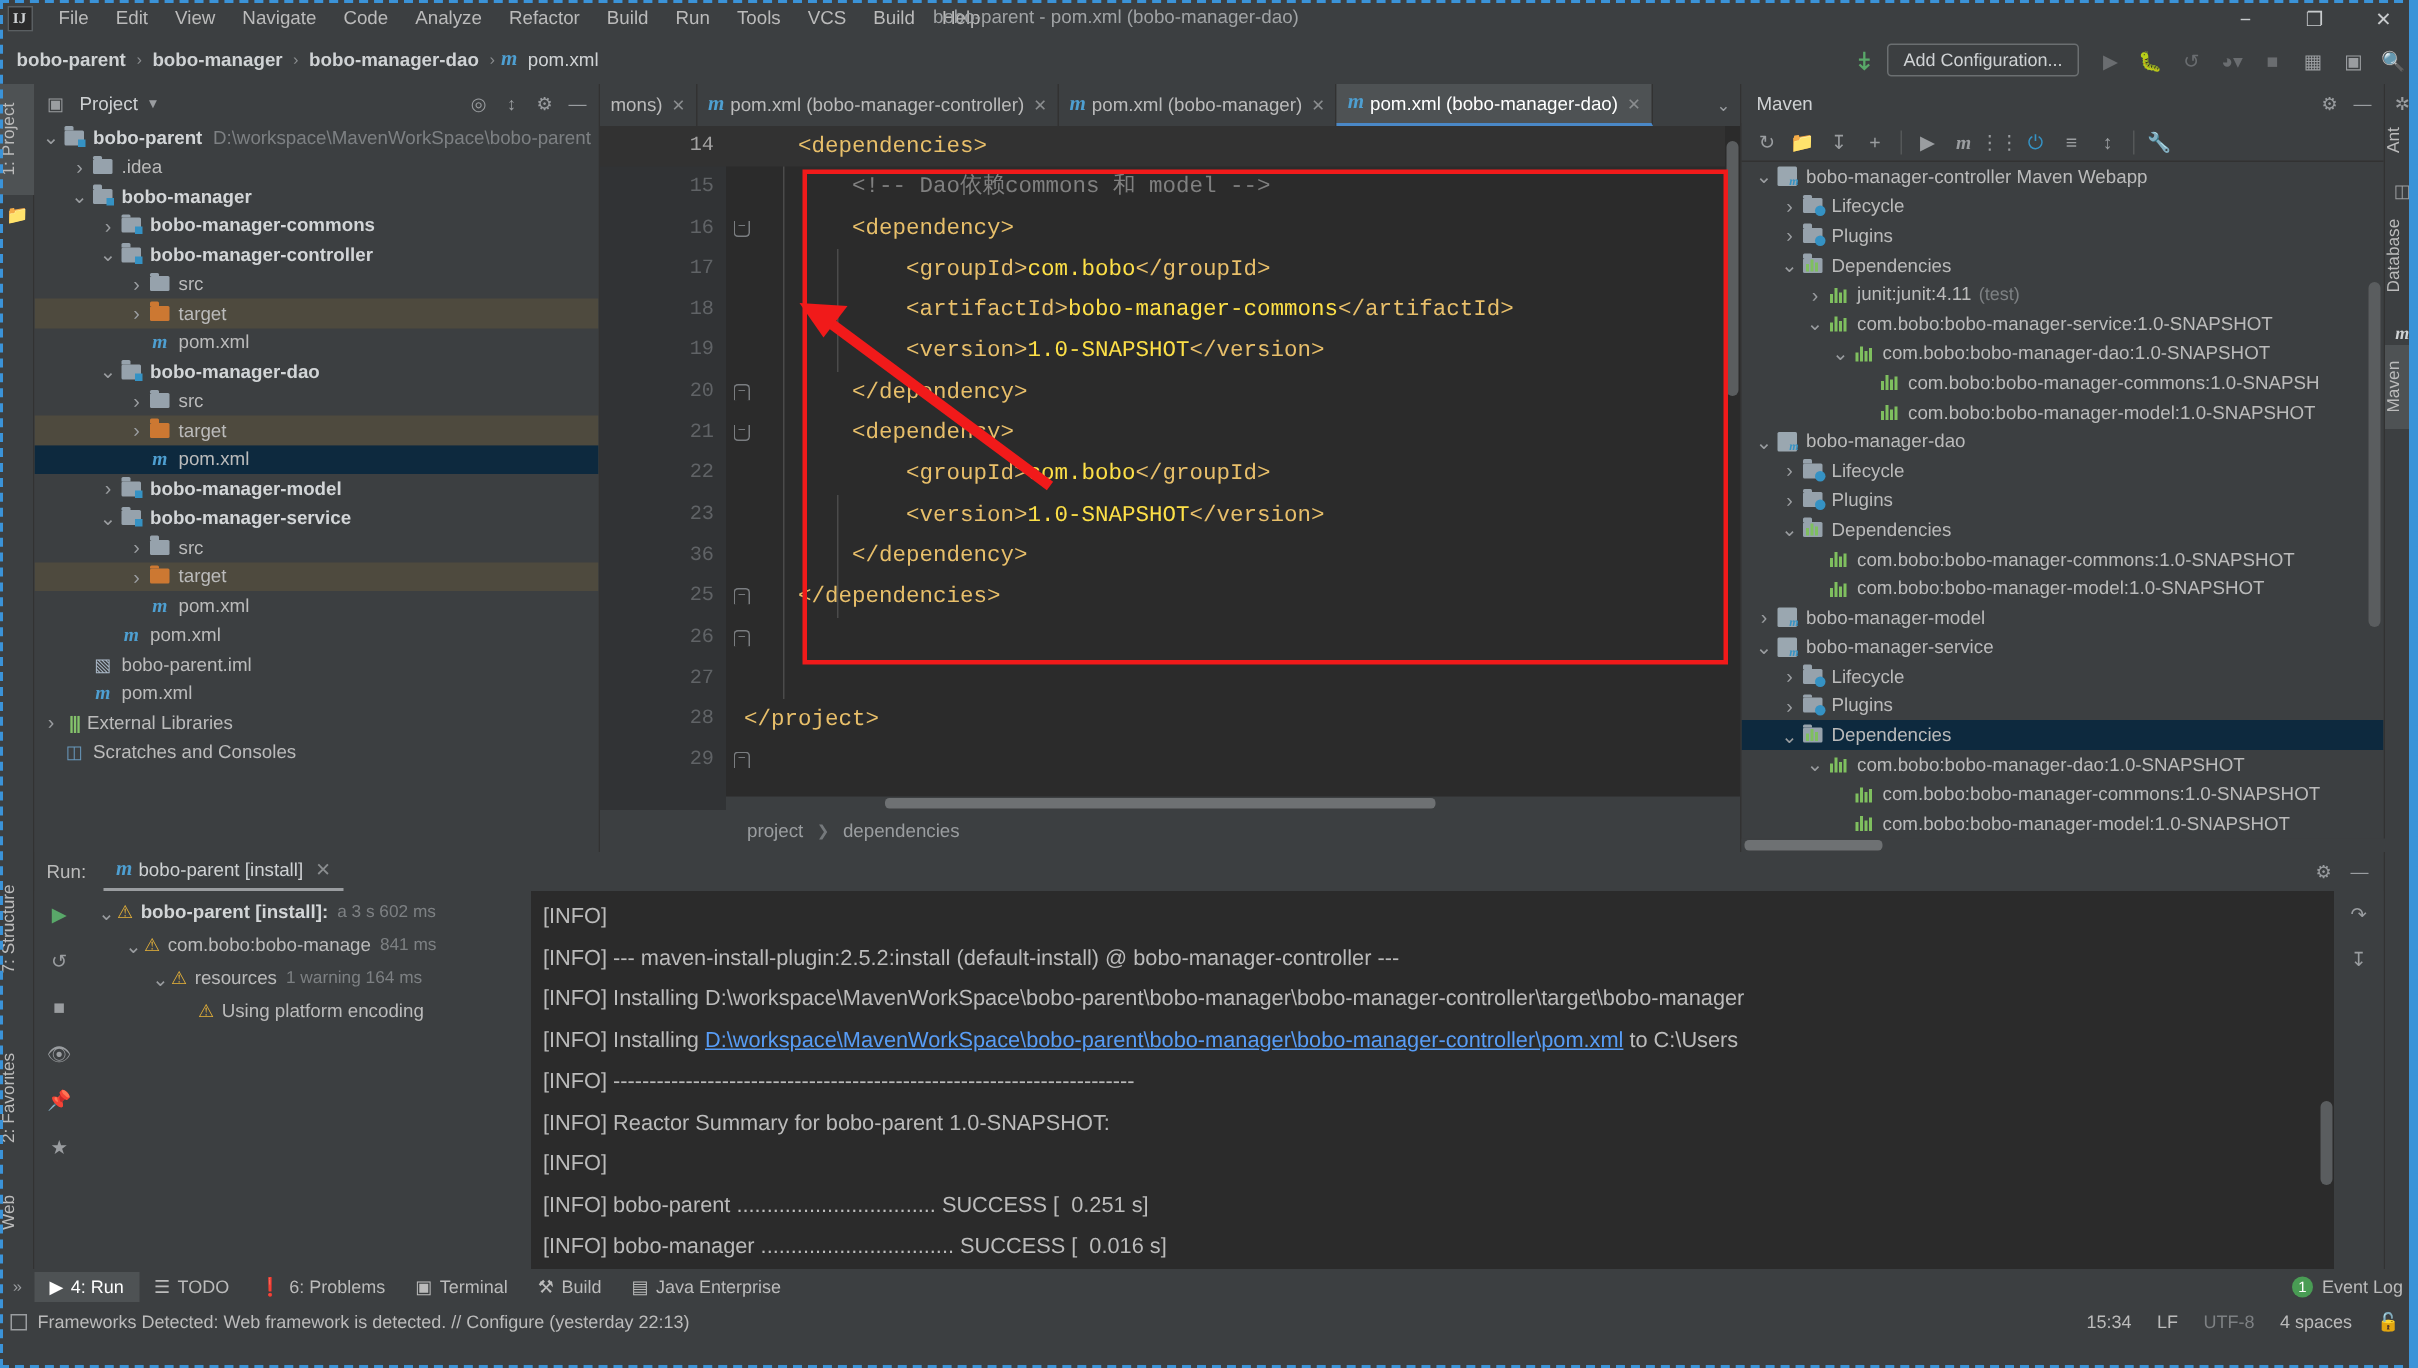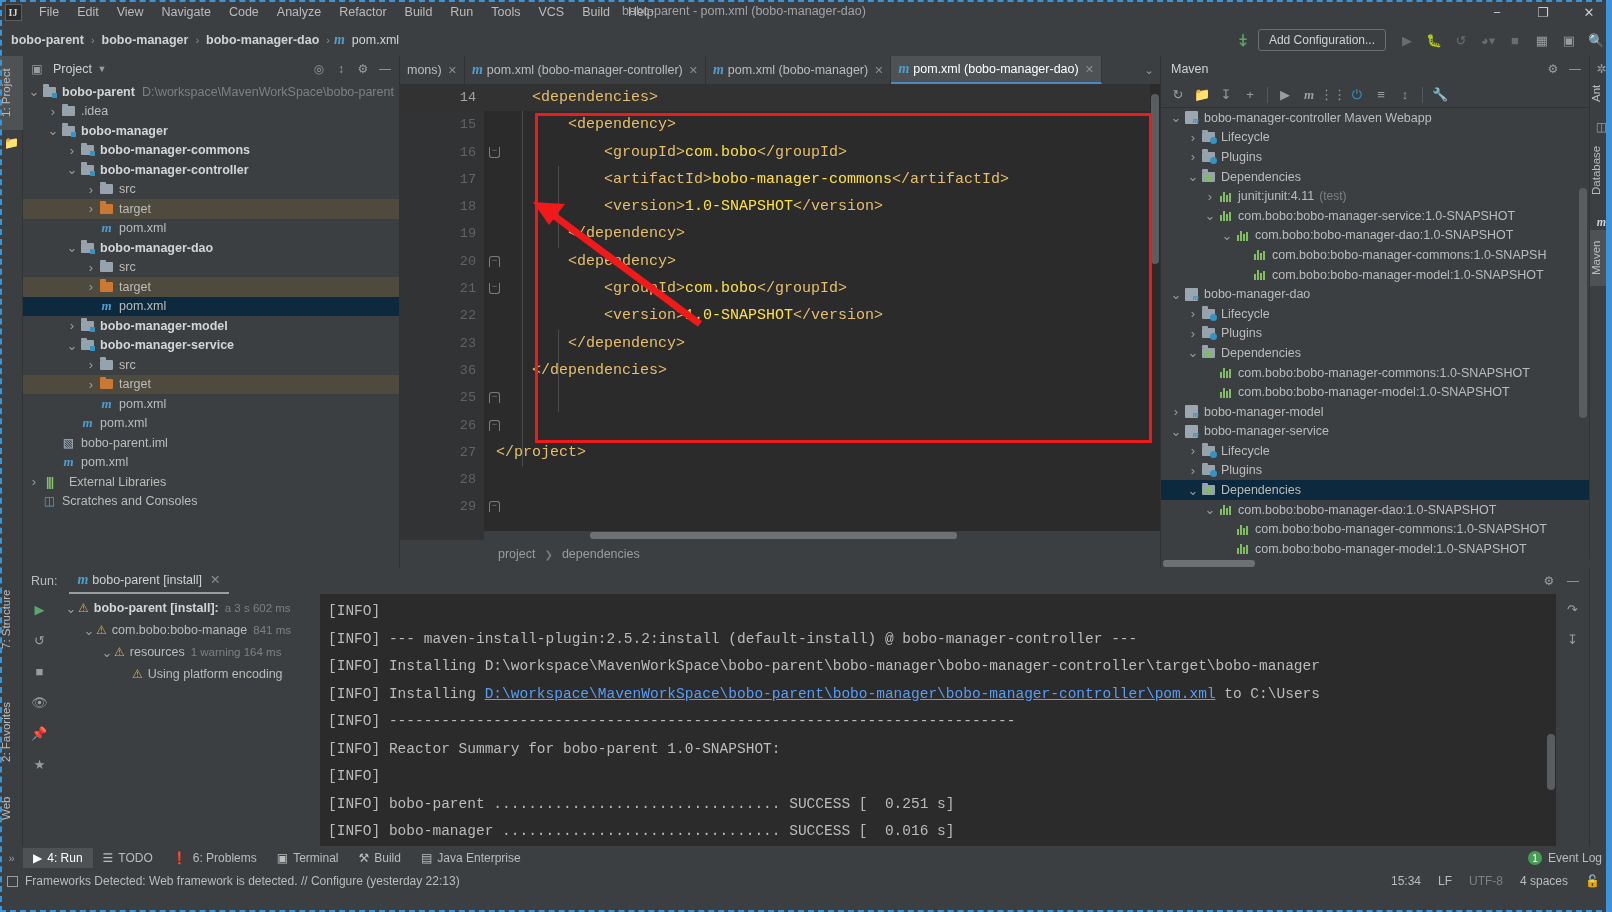--- a/index.html
+++ b/index.html
@@ -271,22 +271,22 @@
     padding-top: 4px; gap: 9px;
   }
   .rs-ico { width: 24px; height: 22px; display: flex; align-items: center; justify-content: center;
     color: #9a9da0; font-size: 13px; }
   .run-tree { width: 264px; background: #3c3f41; padding-top: 3px; }
   .rtrow { height: 22px; display: flex; align-items: center; white-space: nowrap; font-size: 12.5px; }
   .warn { color: #e8b339; font-size: 12px; }
   .rbold { font-weight: bold; color: #d2d5d7; }
   .rdim { color: #7d8083; margin-left: 6px; font-size: 11.5px; }
   .console {
-    flex: 1; background: #2b2b2b; font-family: Liberation Mono, monospace; font-size: 14.5px;
-    color: #bbbbbb; padding: 4px 0 0 8px; overflow: hidden; position: relative;
+    flex: 1; background: #2b2b2b; font-family: Liberation Sans, sans-serif; font-size: 14.5px;
+    color: #bbbbbb; padding: 4px 0 0 8px; overflow: hidden; position: relative; margin-left: 34px;
   }
   .coline { height: 27.5px; line-height: 27.5px; white-space: pre; }
   .colink { color: #589df6; text-decoration: underline; }
   .run-right-strip {
     width: 33px; background: #3c3f41; display: flex; flex-direction: column; align-items: center;
     padding-top: 4px; gap: 8px;
   }
   .console-vscroll {
     position: absolute; right: 1px; top: 140px; width: 8px; height: 56px; background: #5a5d5f;
     border-radius: 4px;
@@ -566,21 +566,21 @@
           <span class="ficon">
             <span class="xmlicon">m</span>
           </span>
           <span class="tlabel" style="margin-left: 4px;">pom.xml</span>
         </div>
         <div class="trow" style="padding-left: 4px;">
           <span class="arrow" style="font-size: 13px;">›</span>
           <span class="ficon">
             <span class="libicon">|||</span>
           </span>
-          <span class="tlabel" style="margin-left: 11px;">External Libraries</span>
+          <span class="tlabel" style="margin-left: 0;">External Libraries</span>
         </div>
         <div class="trow" style="padding-left: 4px;">
           <span class="arrow empty">&nbsp;</span>
           <span class="ficon">
             <span style="color:#6897bb;font-size:12px;">◫</span>
           </span>
           <span class="tlabel" style="margin-left: 4px;">Scratches and Consoles</span>
         </div>
       </div>
   </div>
@@ -622,20 +622,21 @@
           <div class="gline">23</div>
           <div class="gline">36</div>
           <div class="gline">25<span class="fold-mark close">−</span></div>
           <div class="gline">26<span class="fold-mark close">−</span></div>
           <div class="gline">27</div>
           <div class="gline">28</div>
           <div class="gline">29<span class="fold-mark close">−</span></div>
         </div>
       <div class="codelines" id="codelines">
           <div class="cline cur"><span class="tag">    &lt;dependencies&gt;</span></div>
+          <div class="cline"><span class="cmt">        &lt;!-- Dao依赖commons 和 model --&gt;</span></div>
           <div class="cline"><span class="tag">        &lt;dependency&gt;</span></div>
           <div class="cline"><span class="tag">            &lt;groupId&gt;</span><span class="txtv">com.bobo</span><span class="tag">&lt;/groupId&gt;</span></div>
           <div class="cline"><span class="tag">            &lt;artifactId&gt;</span><span class="txtv">bobo-manager-commons</span><span class="tag">&lt;/artifactId&gt;</span></div>
           <div class="cline"><span class="tag">            &lt;version&gt;</span><span class="txtv">1.0-SNAPSHOT</span><span class="tag">&lt;/version&gt;</span></div>
           <div class="cline"><span class="tag">        &lt;/dependency&gt;</span></div>
           <div class="cline"><span class="tag">        &lt;dependency&gt;</span></div>
           <div class="cline"><span class="tag">            &lt;groupId&gt;</span><span class="txtv">com.bobo</span><span class="tag">&lt;/groupId&gt;</span></div>
           <div class="cline"><span class="tag">            &lt;version&gt;</span><span class="txtv">1.0-SNAPSHOT</span><span class="tag">&lt;/version&gt;</span></div>
           <div class="cline"><span class="tag">        &lt;/dependency&gt;</span></div>
           <div class="cline"><span class="tag">    &lt;/dependencies&gt;</span></div>

